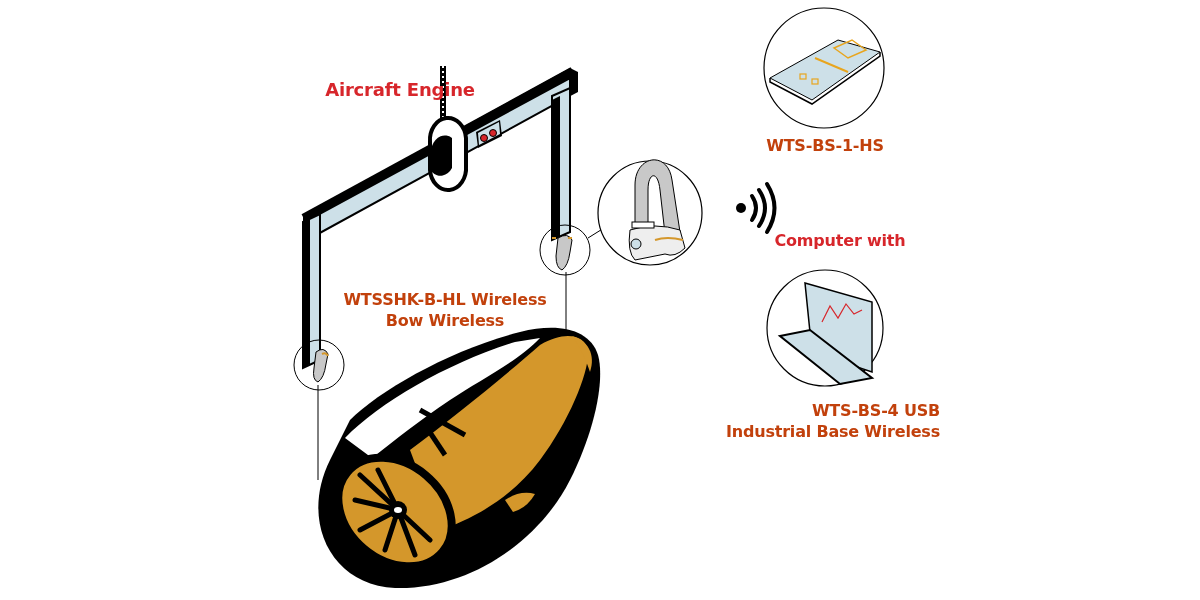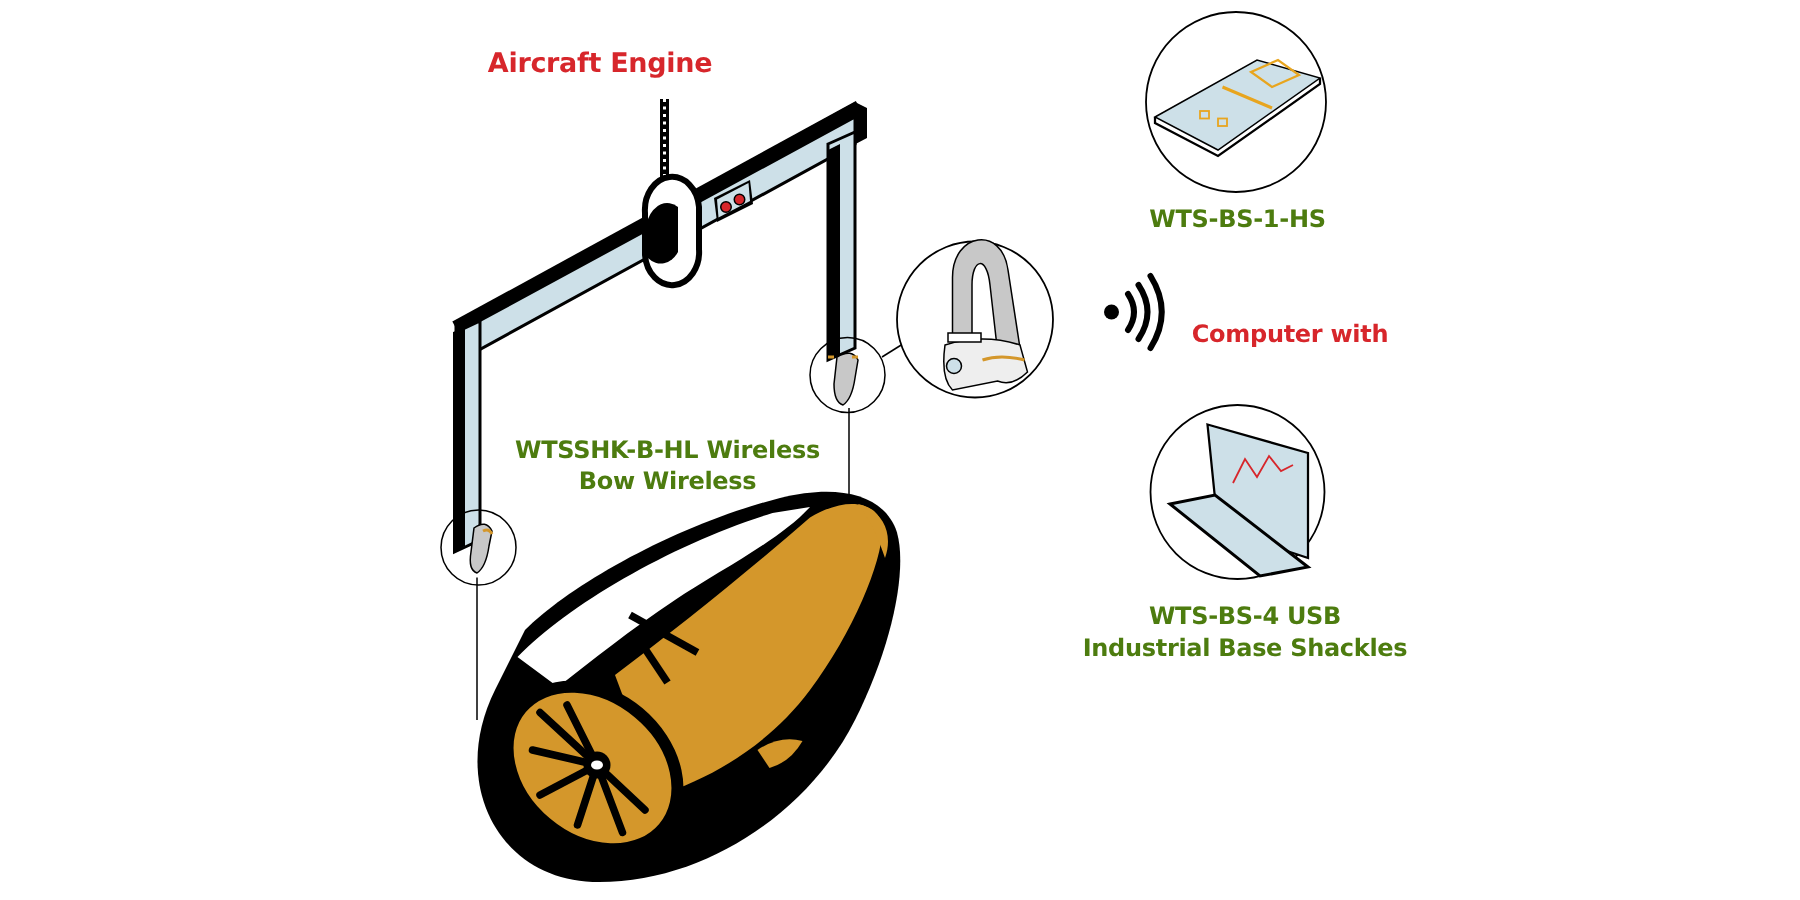--- a/index.html
+++ b/index.html
@@ -1,22 +1,22 @@
 <!DOCTYPE html>
 <html><head>
   <meta charset="utf-8">
   <style>
     html, body { margin: 0; padding: 0; background: #ffffff; }
     body { width: 1200px; height: 600px; position: relative; overflow: hidden;
            font-family: "DejaVu Sans", "Liberation Sans", sans-serif; }
     #scene { position: absolute; left: 0; top: 0; width: 1200px; height: 600px; }
     .label { position: absolute; text-align: center; font-weight: bold; font-size: 16px;
-             line-height: 21px; color: #4d7c0f; white-space: nowrap; letter-spacing: -0.2px; }
+             line-height: 21px; color: #c2410c; white-space: nowrap; letter-spacing: -0.2px; }
     .red { color: #d7262b; }
-    .big { font-size: 18px; }
+    .big { font-size: 18px; margin-top: 47px; }
   </style>
 </head>
 <body>
 
 <svg id="scene" viewBox="0 0 1200 600" xmlns="http://www.w3.org/2000/svg">
 
   <g>
     <line x1="443" y1="66" x2="443" y2="128" stroke="#000" stroke-width="6"></line>
     <line x1="443" y1="66" x2="443" y2="128" stroke="#fff" stroke-width="2" stroke-dasharray="2 3"></line>
   </g>
@@ -131,20 +131,20 @@
 
 <div class="label" style="left:330px; top:270px; width:230px;margin-top:19px;">
   <div>WTSSHK-B-HL Wireless</div>
   <div>Bow Wireless</div>
 </div>
 
 <div class="label" style="left:740px; top:135px; width:170px;">
   <div>WTS-BS-1-HS</div>
 </div>
 
-<div class="label red" style="left:755px; top:212px; width:170px;margin-left:20px;">
+<div class="label red" style="left:755px; top:230px; width:170px;">
   <div>Computer with</div>
 </div>
 
-<div class="label" style="left:720px; top:400px; width:220px;">
+<div class="label" style="left:720px; top:400px; width:220px;text-align:right;">
   <div>WTS-BS-4 USB</div>
-  <div>Industrial Base Shackles</div>
+  <div>Industrial Base Wireless</div>
 </div>
 
 </body></html>

